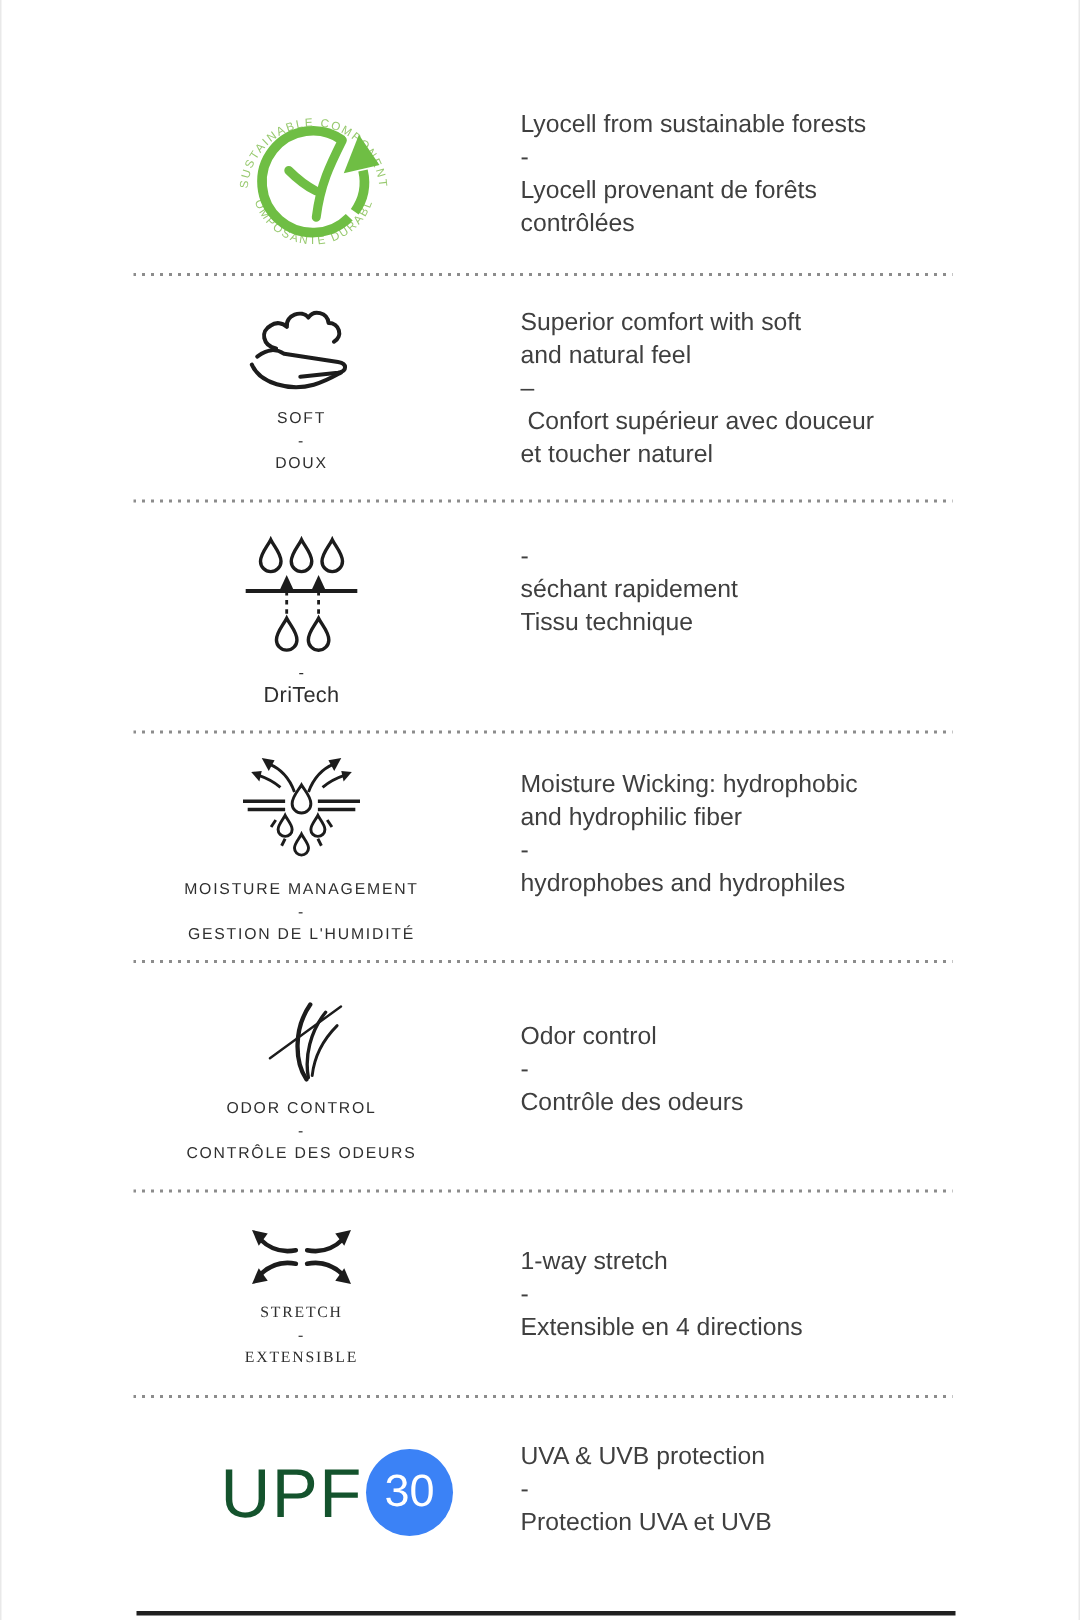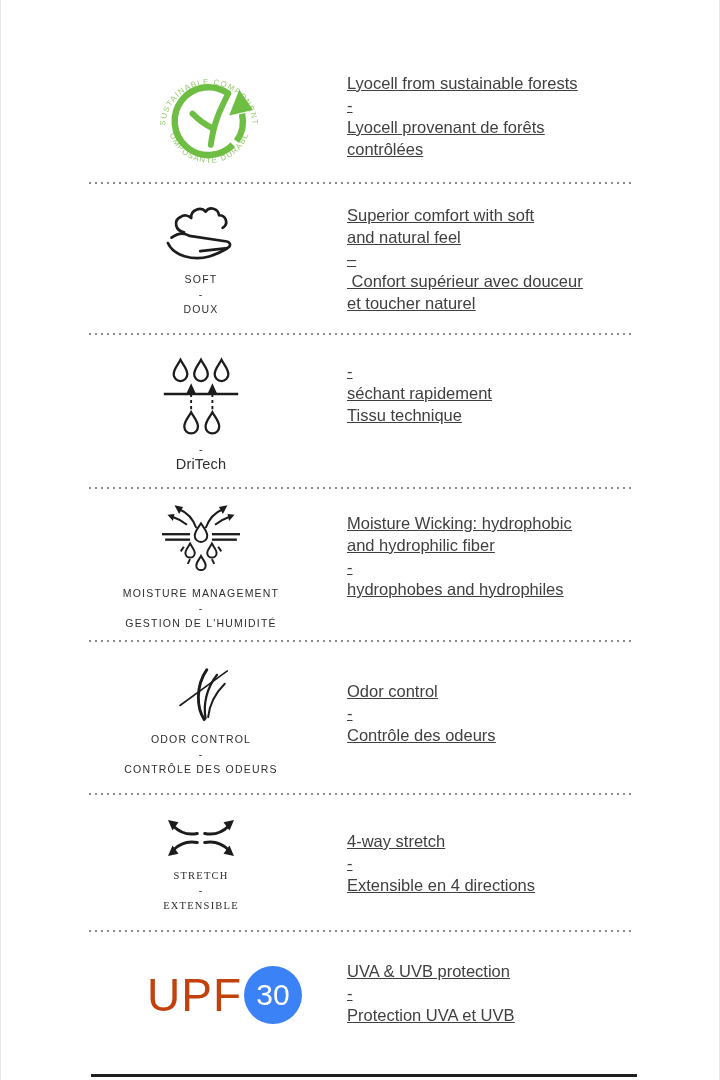--- a/index.html
+++ b/index.html
@@ -15,28 +15,28 @@
   .label-stack {
     position:absolute; left:30px; width:340px; text-align:center;
     font-size:10.5px; letter-spacing:1.2px; color:#2e2e2e; line-height:15px;
   }
   .label-stack.mixed { font-size:14.5px; letter-spacing:0.2px; line-height:15px; }
   .label-stack.mixed div:first-child { font-size:11px; }
   .text-col {
     position:absolute; left:346px; width:310px;
     font-size:16.5px; line-height:22px; color:#3f3f3f;
   }
-  .text-col div { white-space:pre;text-decoration:underline; }
+  .text-col div { white-space:pre; }
   .divider {
     position:absolute; left:88px; width:546px; height:2px;
     background-image:repeating-linear-gradient(to right,#8c8c8c 0 2px,transparent 2px 6px);
   }
   .bottom-rule { position:absolute; top:1074px; left:90px; width:546px; height:3px; background:#1f1f1f; }
   .upf-row { position:absolute; display:flex; align-items:center; }
-  .upf-text { font-size:46px; color:#c2410c; letter-spacing:1px; }
+  .upf-text { font-size:46px; color:#14532d; letter-spacing:1px; }
   .upf-circle {
     width:58px; height:58px; border-radius:50%; background:#3b82f6;
     color:#ffffff; font-size:30px; display:flex; align-items:center; justify-content:center;
     margin-left:2px;
   }
   svg { display:block; }
 </style>
 </head>
 <body>
 
@@ -189,21 +189,21 @@
         <path d="M 60,38 C 70,36 82,38 92,48"></path>
         <polygon points="99,56 85,53 93,42" fill="#1c1c1c" stroke="none"></polygon>
       </svg>
     </div>
     <div class="label-stack" style="top:60px;font-family:Liberation Serif, serif;">
         <div>STRETCH</div>
         <div>-</div>
         <div>EXTENSIBLE</div>
       </div>
     <div class="text-col" style="top:22px;">
-      <div><div>4-way stretch</div></div>
+      <div><div>1-way stretch</div></div>
       <div>-</div>
       <div><div>Extensible en 4 directions</div></div>
     </div>
   </section>
   <div class="divider" style="top:930px;"></div>
 
   <section class="feature" style="top:944px;height:100px;">
     <div class="upf-row" style="left:146px;top:22px;">
       <span class="upf-text">UPF</span>
       <span class="upf-circle">30</span>

